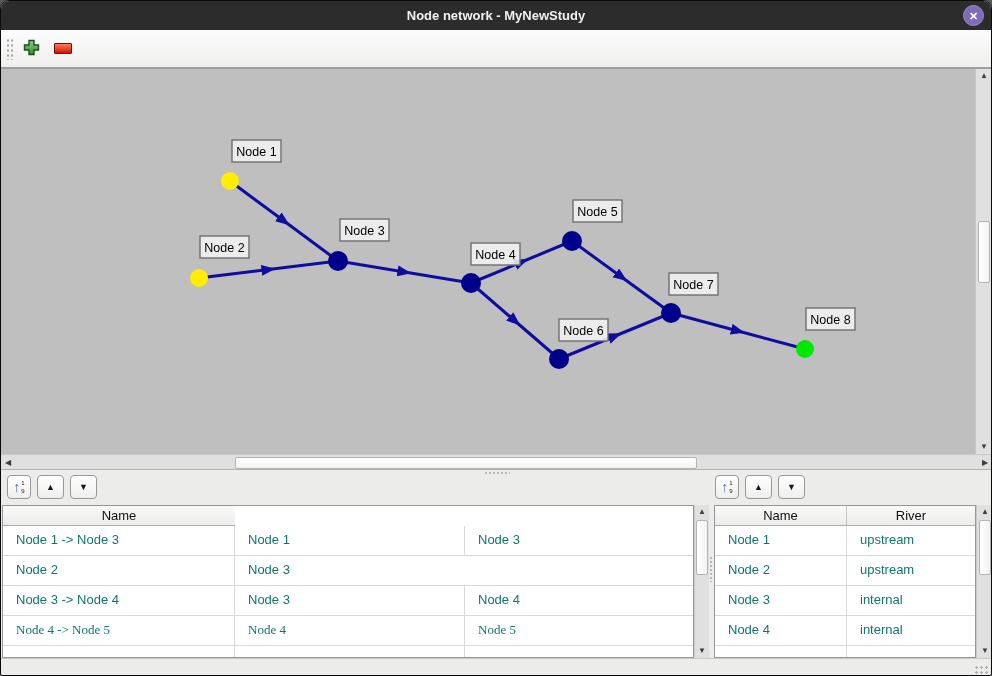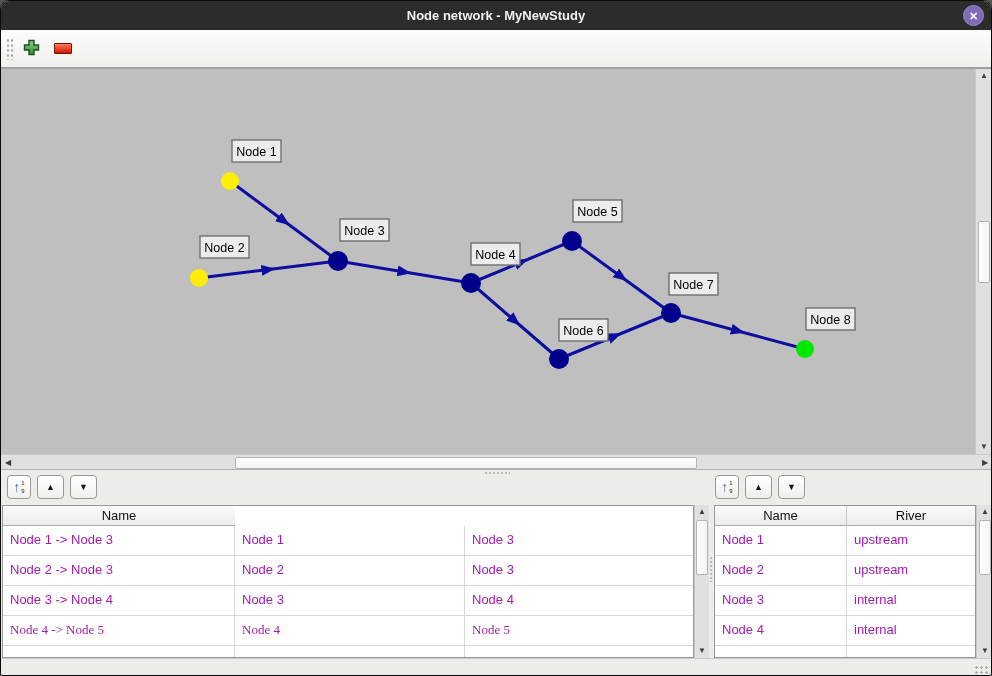--- a/index.html
+++ b/index.html
@@ -55,21 +55,21 @@
   .dtable{position:absolute;top:35px;height:153px;background:#fff;border:1px solid #979797;
     box-sizing:border-box;overflow:hidden;}
   .dtable.left{left:1px;width:692px;}
   .dtable.right{left:713px;width:262px;}
   .t-head{display:grid;height:20px;}
   .t-hcell{background:linear-gradient(#fbfbfb,#ebebea);border-right:1px solid #c6c6c6;
     border-bottom:1px solid #adadad;font-size:13px;text-align:center;line-height:19px;color:#111;
     box-sizing:border-box;overflow:hidden;}
   .t-hcell:last-child{border-right:none;}
   .t-row{display:grid;height:30px;border-bottom:1px solid #d9d9d9;box-sizing:border-box;}
-  .t-cell{border-right:1px solid #d9d9d9;font-size:13px;line-height:28px;padding-left:7px;color:#a21caf;
+  .t-cell{border-right:1px solid #d9d9d9;font-size:13px;line-height:28px;padding-left:13px;color:#0f766e;
     box-sizing:border-box;overflow:hidden;white-space:nowrap;}
   .t-cell:last-child{border-right:none;}
   .tsb{top:35px;height:153px;}
   .tsb.lft{left:693px;width:15px;}
   .tsb.rgt{left:975px;width:16px;}
   
   .statusbar{position:absolute;top:657px;left:0;right:0;height:19px;background:#ececeb;
     border-top:1px solid #cacaca;}
   .resize-grip{position:absolute;right:3px;bottom:2px;width:14px;height:11px;
     background-image:radial-gradient(circle,#adadad 1px,transparent 1.2px);background-size:5px 5px;}
@@ -217,21 +217,20 @@
     <div id="reach-table" class="dtable left">
         <div class="t-head" style="grid-template-columns: 232px 230px 1fr;">
           <div class="t-hcell">Name</div>
         </div>
         <div class="t-row" style="grid-template-columns: 232px 230px 1fr;">
           <div class="t-cell">Node 1 -&gt; Node 3</div>
           <div class="t-cell">Node 1</div>
           <div class="t-cell">Node 3</div>
         </div>
         <div class="t-row" style="grid-template-columns: 232px 230px 1fr;">
-          <div class="t-cell">Node 2 -&gt; Node 3</div>
           <div class="t-cell">Node 2</div>
           <div class="t-cell">Node 3</div>
         </div>
         <div class="t-row" style="grid-template-columns: 232px 230px 1fr;">
           <div class="t-cell">Node 3 -&gt; Node 4</div>
           <div class="t-cell">Node 3</div>
           <div class="t-cell">Node 4</div>
         </div>
         <div class="t-row" style="grid-template-columns: 232px 230px 1fr; font-family: Liberation Serif, serif;">
           <div class="t-cell">Node 4 -&gt; Node 5</div>

